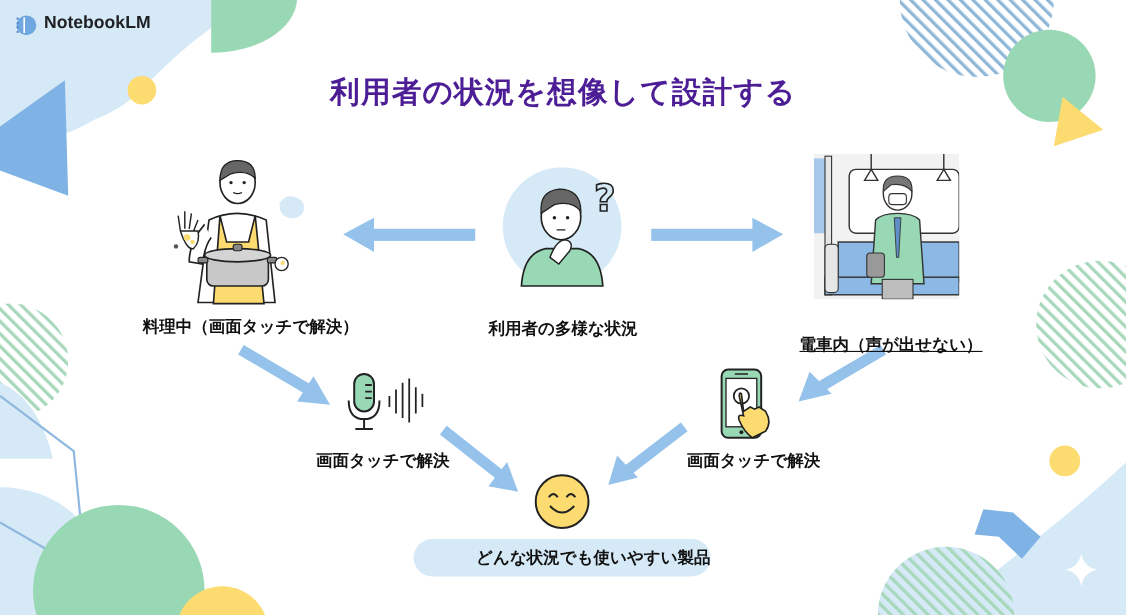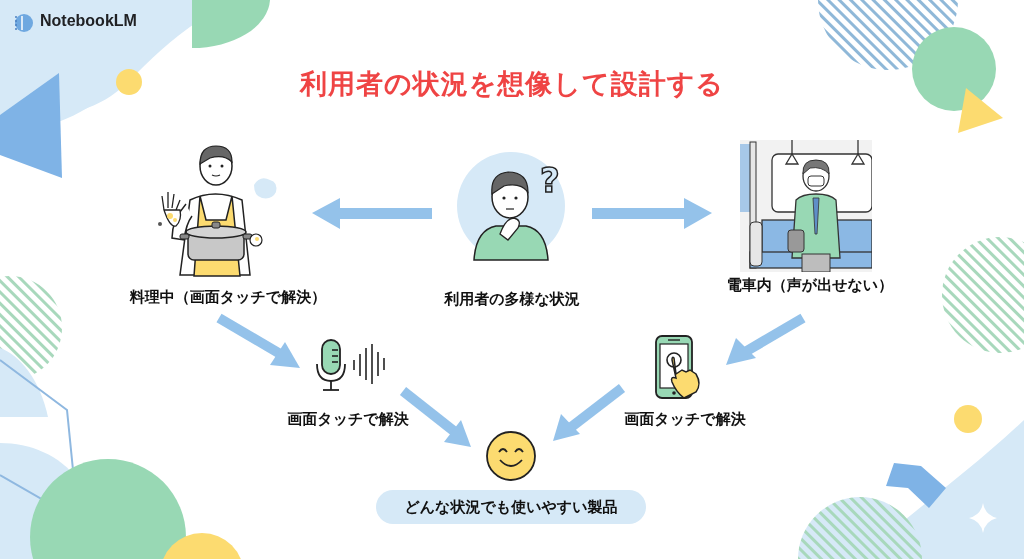--- a/index.html
+++ b/index.html
@@ -1,22 +1,22 @@
 <!DOCTYPE html>
 <html><head>
 <meta charset="utf-8">
 <style>
   html, body { margin:0; padding:0; }
   body { width:1024px; height:559px; overflow:hidden; background:#ffffff; font-family:"DejaVu Sans", sans-serif; position:relative; }
   .bg { position:absolute; left:0; top:0; width:1024px; height:559px; }
   .logo { position:absolute; left:12px; top:12px; display:flex; gap:6px; }
   .logo-text { font-family:"Liberation Sans", sans-serif; font-size:16px; font-weight:bold; color:#202124; }
-  .title { position:absolute; left:0; width:1024px; top:66px; text-align:center; font-size:27px; font-weight:bold; color:#ef4444; letter-spacing:1px; }
+  .title { position:absolute; left:0; width:1024px; top:66px; text-align:center; font-size:27px; font-weight:bold; color:#4c1d95; letter-spacing:1px; }
   .label { position:absolute; font-size:15px; font-weight:bold; color:#111; white-space:nowrap; text-align:center; }
-  .pill { position:absolute; left:376px; top:490px; width:270px; height:34px; border-radius:17px; background:#d6e9f7; display:flex; align-items:center; justify-content:center; font-size:15px; font-weight:bold; color:#111; }
+  .pill { position:absolute; left:376px; top:490px; width:270px; height:34px; border-radius:17px; background:#d6e9f7; display:flex; align-items:center; justify-content:flex-end; font-size:15px; font-weight:bold; color:#111; }
   .ill { position:absolute; }
 </style>
 </head>
 <body>
 
 <svg class="bg" viewBox="0 0 1024 559">
   <defs>
     <pattern id="stripeBlue" width="8" height="8" patternUnits="userSpaceOnUse" patternTransform="rotate(-45)">
       <rect width="8" height="8" fill="#ffffff"></rect>
       <rect width="3" height="8" fill="#8fb8d8"></rect>
@@ -167,21 +167,21 @@
   <rect x="10" y="112" width="122" height="16" fill="#8bb8e4" stroke="#333" stroke-width="1.3"></rect>
   <rect x="10" y="82" width="12" height="44" rx="4" fill="#e6e6e6" stroke="#333"></rect>
   <path d="M56,60 Q62,54 76,54 Q90,54 96,60 L100,118 L52,118 Z" fill="#98d8b4" stroke="#333" stroke-width="1.3"></path>
   <path d="M73,58 L79,58 L77,94 L75,94 Z" fill="#5f8fc8" stroke="#333" stroke-width="0.8"></path>
   <rect x="48" y="90" width="16" height="22" rx="3" fill="#999" stroke="#333"></rect>
   <rect x="62" y="114" width="28" height="18" fill="#bdbdbd" stroke="#333"></rect>
   <ellipse cx="76" cy="36" rx="13" ry="15" fill="#ffffff" stroke="#333" stroke-width="1.3"></ellipse>
   <path d="M63,34 Q62,20 76,20 Q90,20 89,34 Q82,26 70,28 Z" fill="#777" stroke="#333"></path>
   <rect x="68" y="36" width="16" height="10" rx="3" fill="#ffffff" stroke="#333"></rect>
 </svg>
-<div class="label" style="left:700px;top:276px;width:220px;">電車内（声が出せない）</div>
+<div class="label" style="left:700px;top:304px;width:220px;text-decoration:underline;">電車内（声が出せない）</div>
 
 <svg class="ill" style="left:312px;top:336px;" width="80" height="60" viewBox="0 0 80 60">
   <rect x="10" y="4" width="18" height="34" rx="9" fill="#98d8b4" stroke="#222" stroke-width="1.8"></rect>
   <line x1="20" y1="14" x2="26" y2="14" stroke="#222" stroke-width="1.6"></line>
   <line x1="20" y1="20" x2="26" y2="20" stroke="#222" stroke-width="1.6"></line>
   <line x1="20" y1="26" x2="26" y2="26" stroke="#222" stroke-width="1.6"></line>
   <path d="M5,28 Q5,45 19,45 Q33,45 33,28" fill="none" stroke="#222" stroke-width="1.8"></path>
   <line x1="19" y1="45" x2="19" y2="54" stroke="#222" stroke-width="1.8"></line>
   <line x1="11" y1="54" x2="27" y2="54" stroke="#222" stroke-width="1.8"></line>
   <g stroke="#222" stroke-width="1.6">

